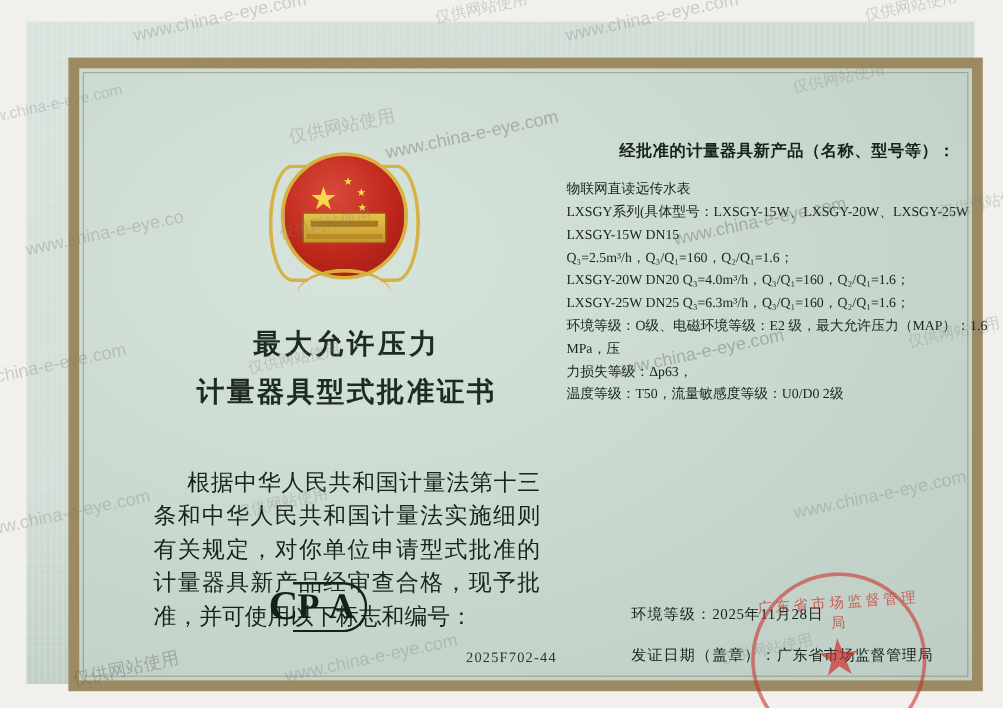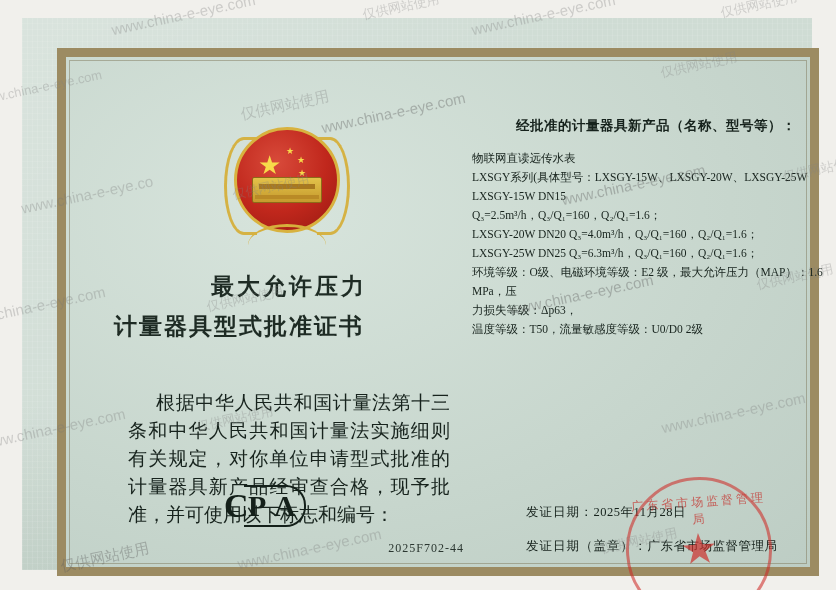--- a/index.html
+++ b/index.html
@@ -156,20 +156,21 @@
     text-align: center;
     font-size: 23px;
     letter-spacing: 3px;
     color: #1e2b24;
     font-weight: bold;
   }
   .title-sub {
     position: absolute;
     left: 0; top: 212px;
     width: 350px;
+    text-align: center;
     font-size: 23px;
     letter-spacing: 2px;
     color: #1e2b24;
     font-weight: bold;
   }
 
   .company-line {
     position: absolute;
     left: 10px; top: 252px;
     width: 330px;
@@ -368,21 +369,21 @@
           <div class="spec-line">LXSGY-20W DN20 Q₃=4.0m³/h，Q₃/Q₁=160，Q₂/Q₁=1.6；</div>
           <div class="spec-line">LXSGY-25W DN25 Q₃=6.3m³/h，Q₃/Q₁=160，Q₂/Q₁=1.6；</div>
           <div class="spec-line">环境等级：O级、电磁环境等级：E2 级，最大允许压力（MAP）：1.6 MPa，压</div>
           <div class="spec-line">力损失等级：Δp63，</div>
           <div class="spec-line">温度等级：T50，流量敏感度等级：U0/D0  2级</div>
         </div>
       </div>
 
       <div id="issue-block">
         <div class="issue-row">
-          <span class="label">发证日期：</span><span class="value">2025年11月28日</span>
+          <span class="label">环境等级：</span><span class="value">2025年11月28日</span>
         </div>
         <div class="issue-row">
           <span class="label">发证日期（盖章）：</span><span class="value">广东省市场监督管理局</span>
         </div>
       </div>
 
       <div id="seal">
         <div class="seal-text-top">广东省市场监督管理局</div>
         <div class="seal-star">★</div>
 

